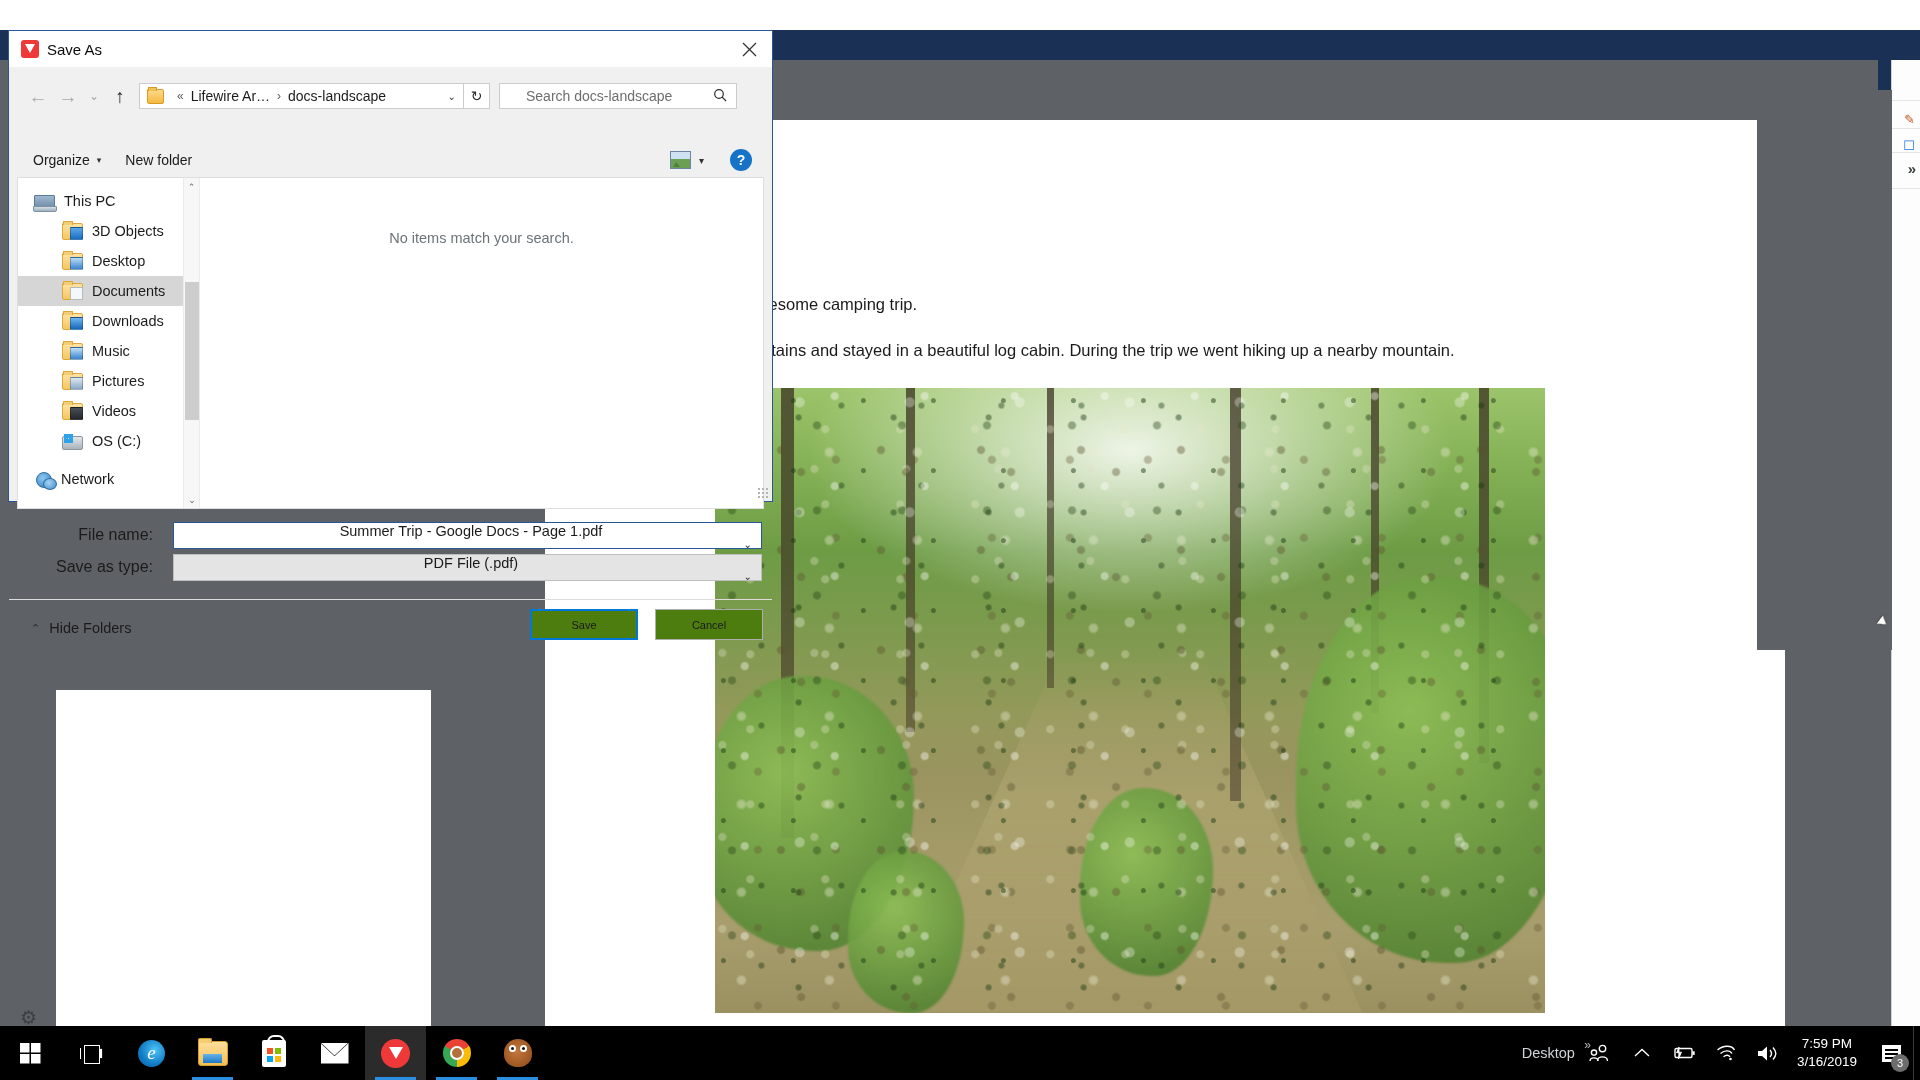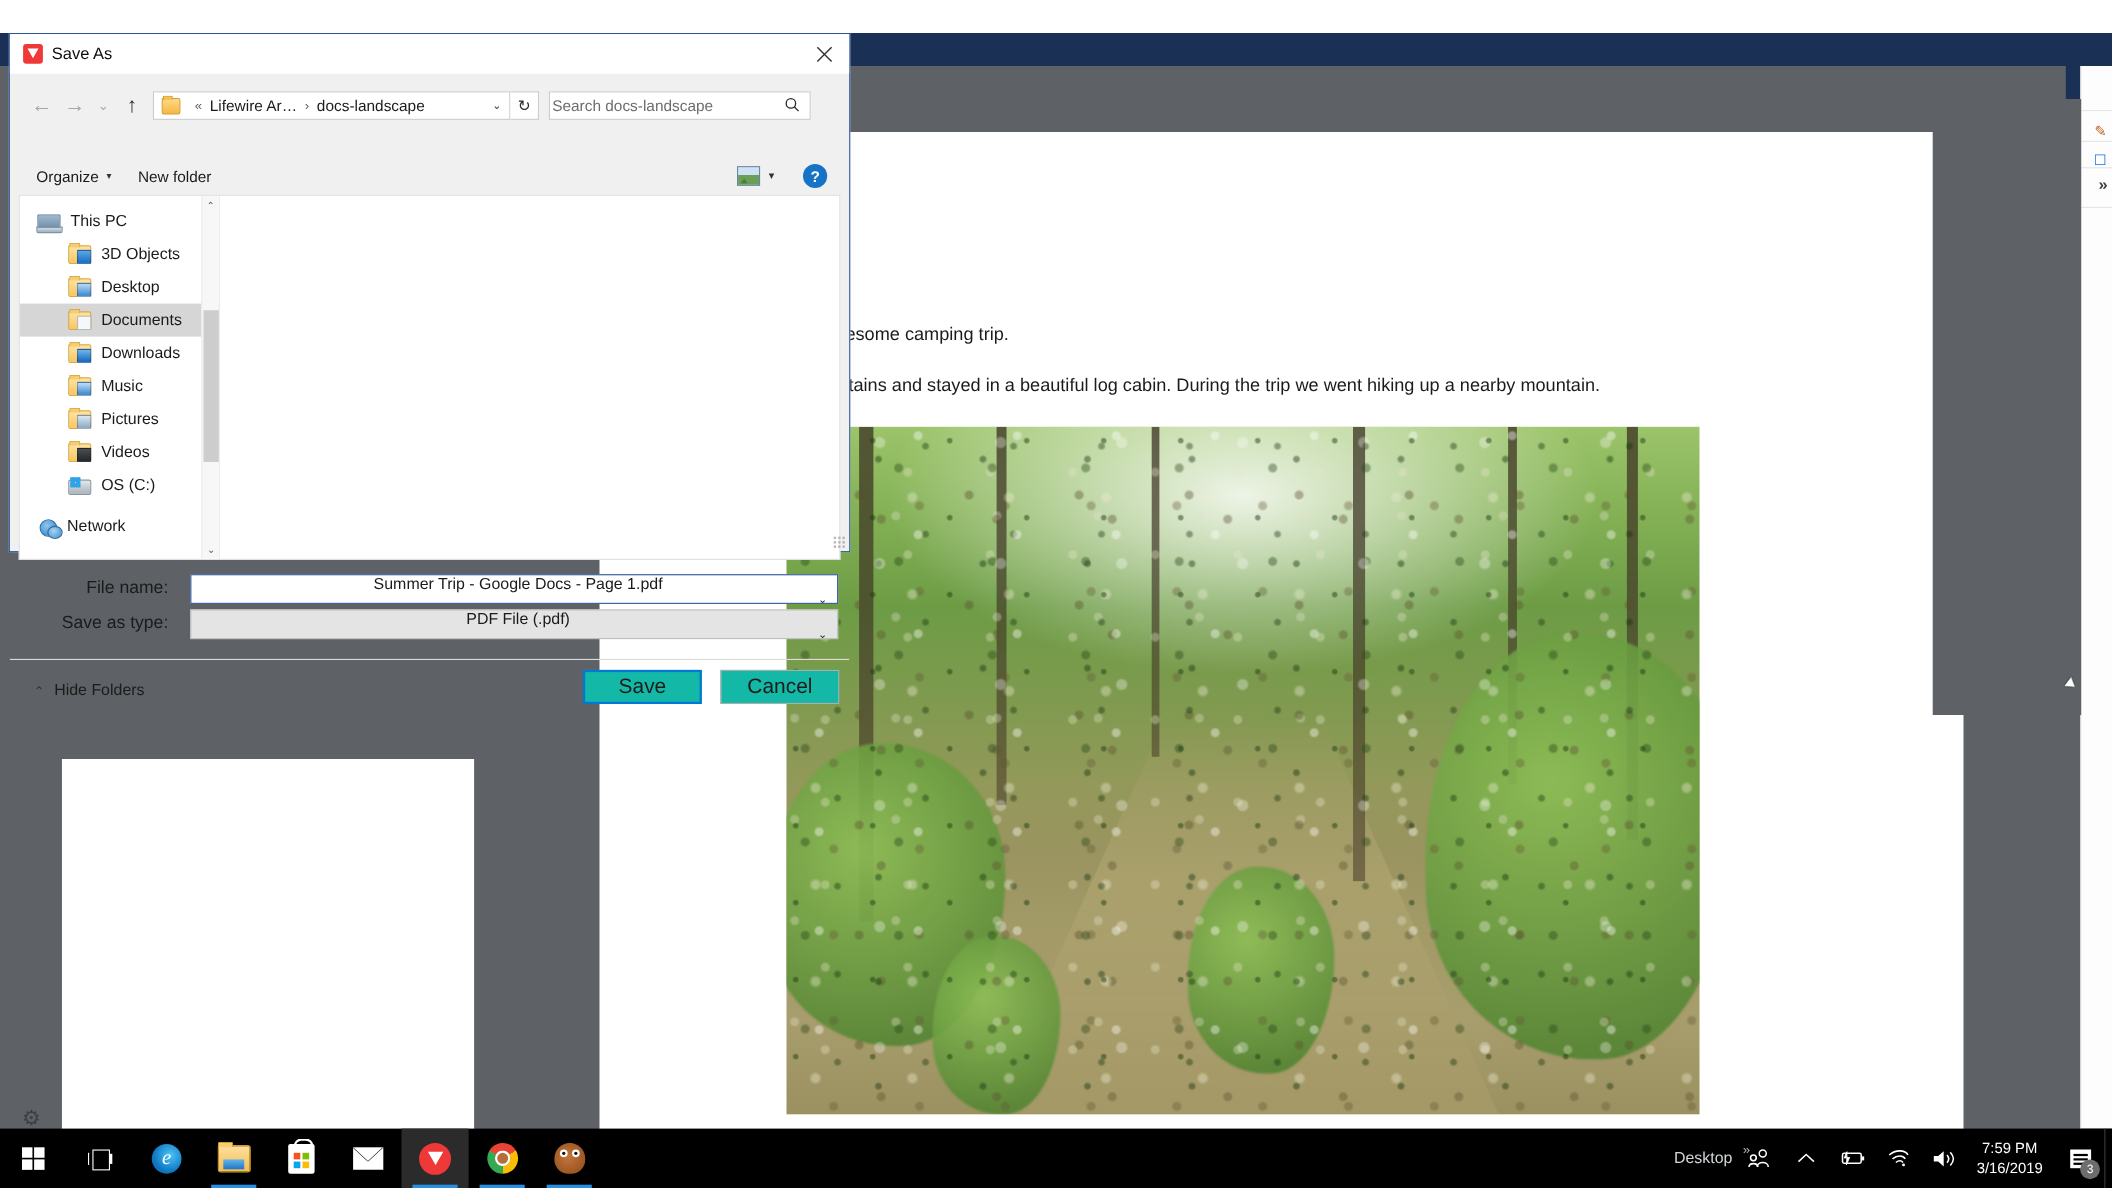--- a/index.html
+++ b/index.html
@@ -234,21 +234,21 @@
   }
   .refresh-btn {
     width: 26px; height: 26px; border: 1px solid #cccccc; border-left: none;
     background: #ffffff; display: flex; align-items: center; justify-content: center;
     font-size: 14px; color: #2b2b2b; box-sizing: border-box;
   }
   .search-box {
     width: 238px; height: 26px; background: #ffffff; border: 1px solid #cccccc;
     display: flex; align-items: center; box-sizing: border-box; margin-left: 9px;
   }
-  .search-box .ph { font-size: 14px; color: #6d6d6d; margin-left: 2px; }
+  .search-box .ph { font-size: 14px; color: #6d6d6d; margin-left: 26px; }
   .search-box .mag { margin-left: auto; margin-right: 9px; font-size: 14px; color: #2b2b2b; }
 
   
   .cmd-row {
     position: absolute; left: 0; top: 112px; width: 100%; height: 34px;
     display: flex; align-items: center;
   }
   .cmd-item { font-size: 14px; color: #1b1b1b; margin-left: 24px; display: flex; align-items: center; }
   .cmd-item .car { font-size: 9px; margin-left: 7px; color: #333; }
   .cmd-right { margin-left: auto; display: flex; align-items: center; margin-right: 20px; }
@@ -375,22 +375,22 @@
     position: absolute; left: 0; top: 568px; width: 100%; height: 1px; background: #dcdcdc;
   }
   .hide-folders {
     position: absolute; left: 22px; top: 589px;
     display: flex; align-items: center; font-size: 14.5px; color: #1b1b1b;
   }
   .hide-folders .car { font-size: 11px; margin-right: 9px; color: #2b2b2b; }
   .btn {
     position: absolute; top: 578px; width: 108px; height: 31px;
     display: flex; align-items: center; justify-content: center;
-    font-size: 19px; color: #1b1b1b; box-sizing: border-box;
-    background: #14b8a6; border: 1px solid #adadad;
+    font-size: 11px; color: #1b1b1b; box-sizing: border-box;
+    background: #4d7c0f; border: 1px solid #adadad;
   }
   .btn.save { left: 521px; border: 2px solid #0078d7; }
   .btn.cancel { left: 646px; }
   .resize-grip {
     position: absolute; right: 3px; bottom: 2px; width: 12px; height: 12px;
     background-image:
       radial-gradient(circle, #b4b4b4 1px, transparent 1.3px);
     background-size: 4px 4px;
   }
 
@@ -716,20 +716,23 @@
             <span class="ico net"></span>
             <span>Network</span>
           </div>
         </div>
         <div class="nav-scroll">
           <div class="arrow">⌃</div>
           <div class="thumb"></div>
           <div class="arrow" style="position:absolute;bottom:0;left:0;width:16px">⌄</div>
         </div>
       </div>
+      <div class="list-pane">
+        <div class="empty-msg">No items match your search.</div>
+      </div>
     </div>
 
     <div class="form-row fn">
       <div class="form-label">File name:</div>
       <div class="combo filename">
         <span class="val">Summer Trip - Google Docs - Page 1.pdf</span>
         <span class="car">⌄</span>
       </div>
     </div>
 

